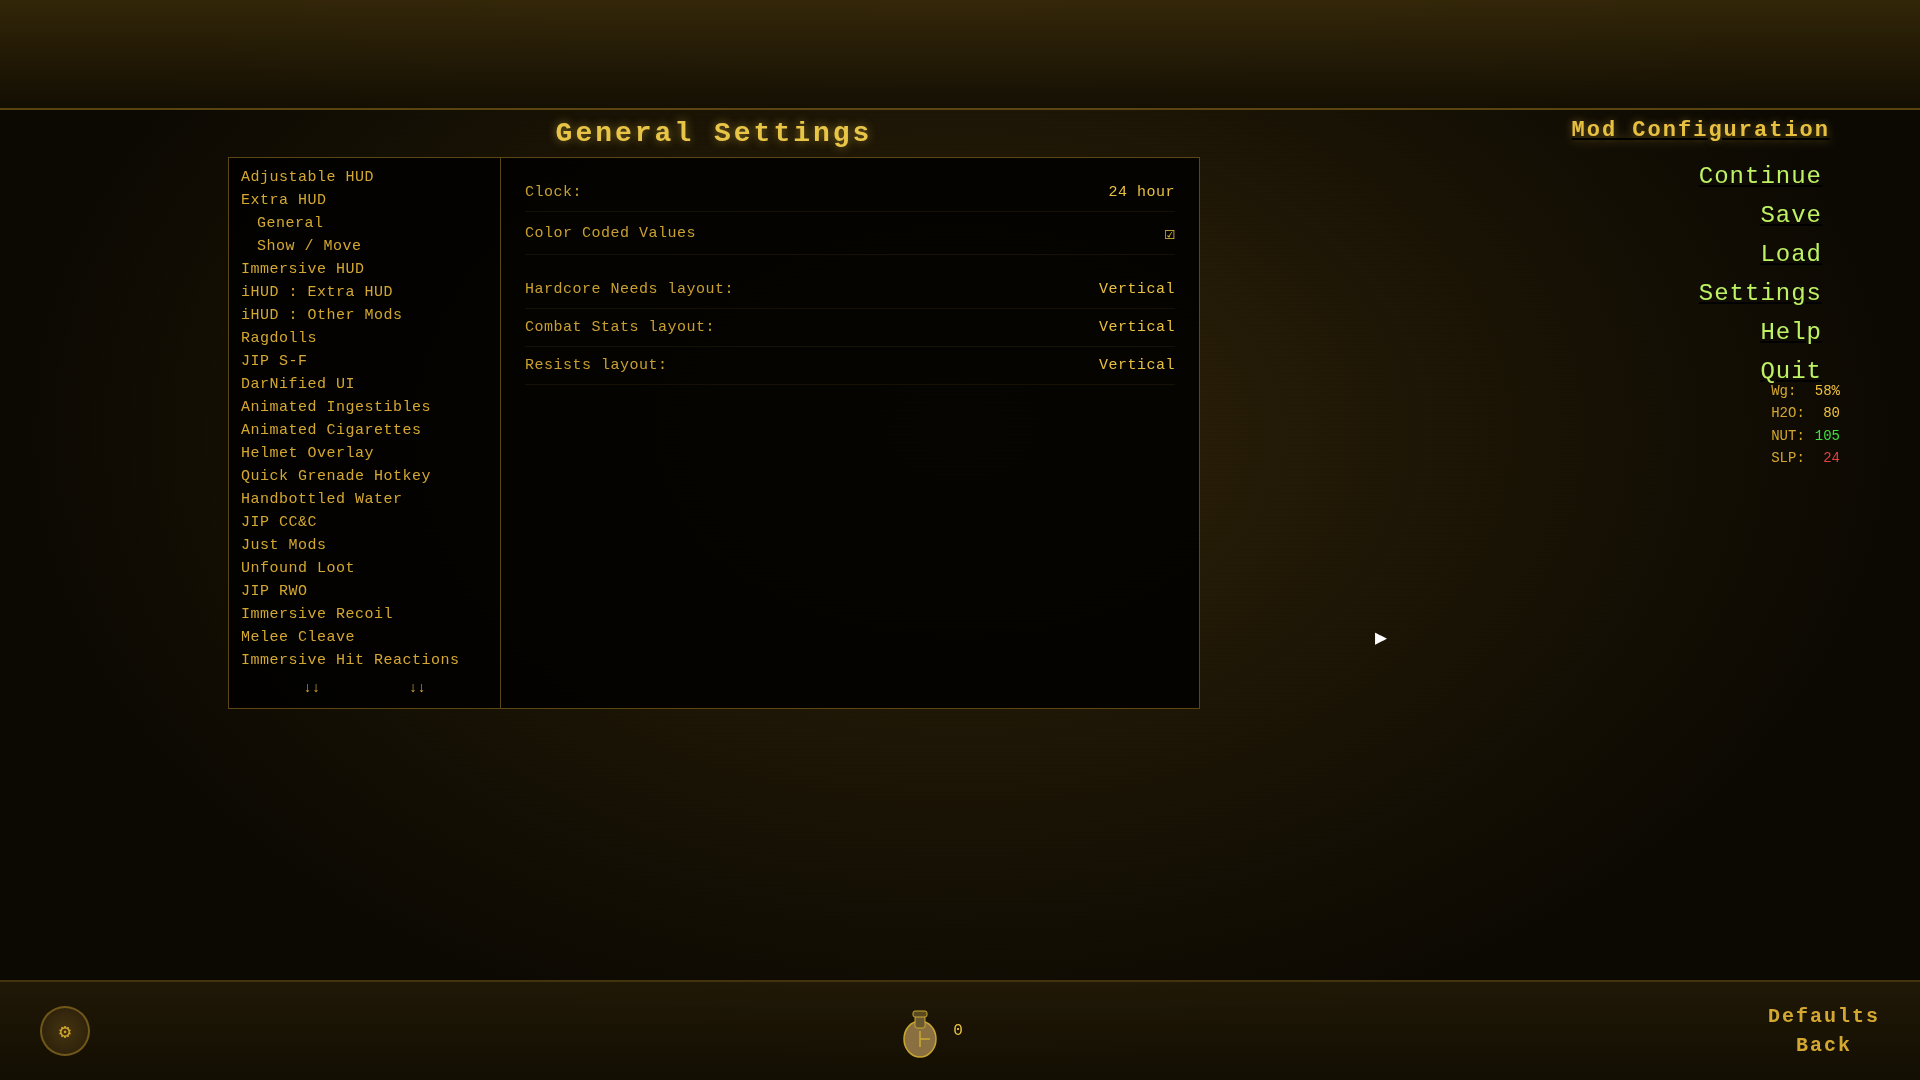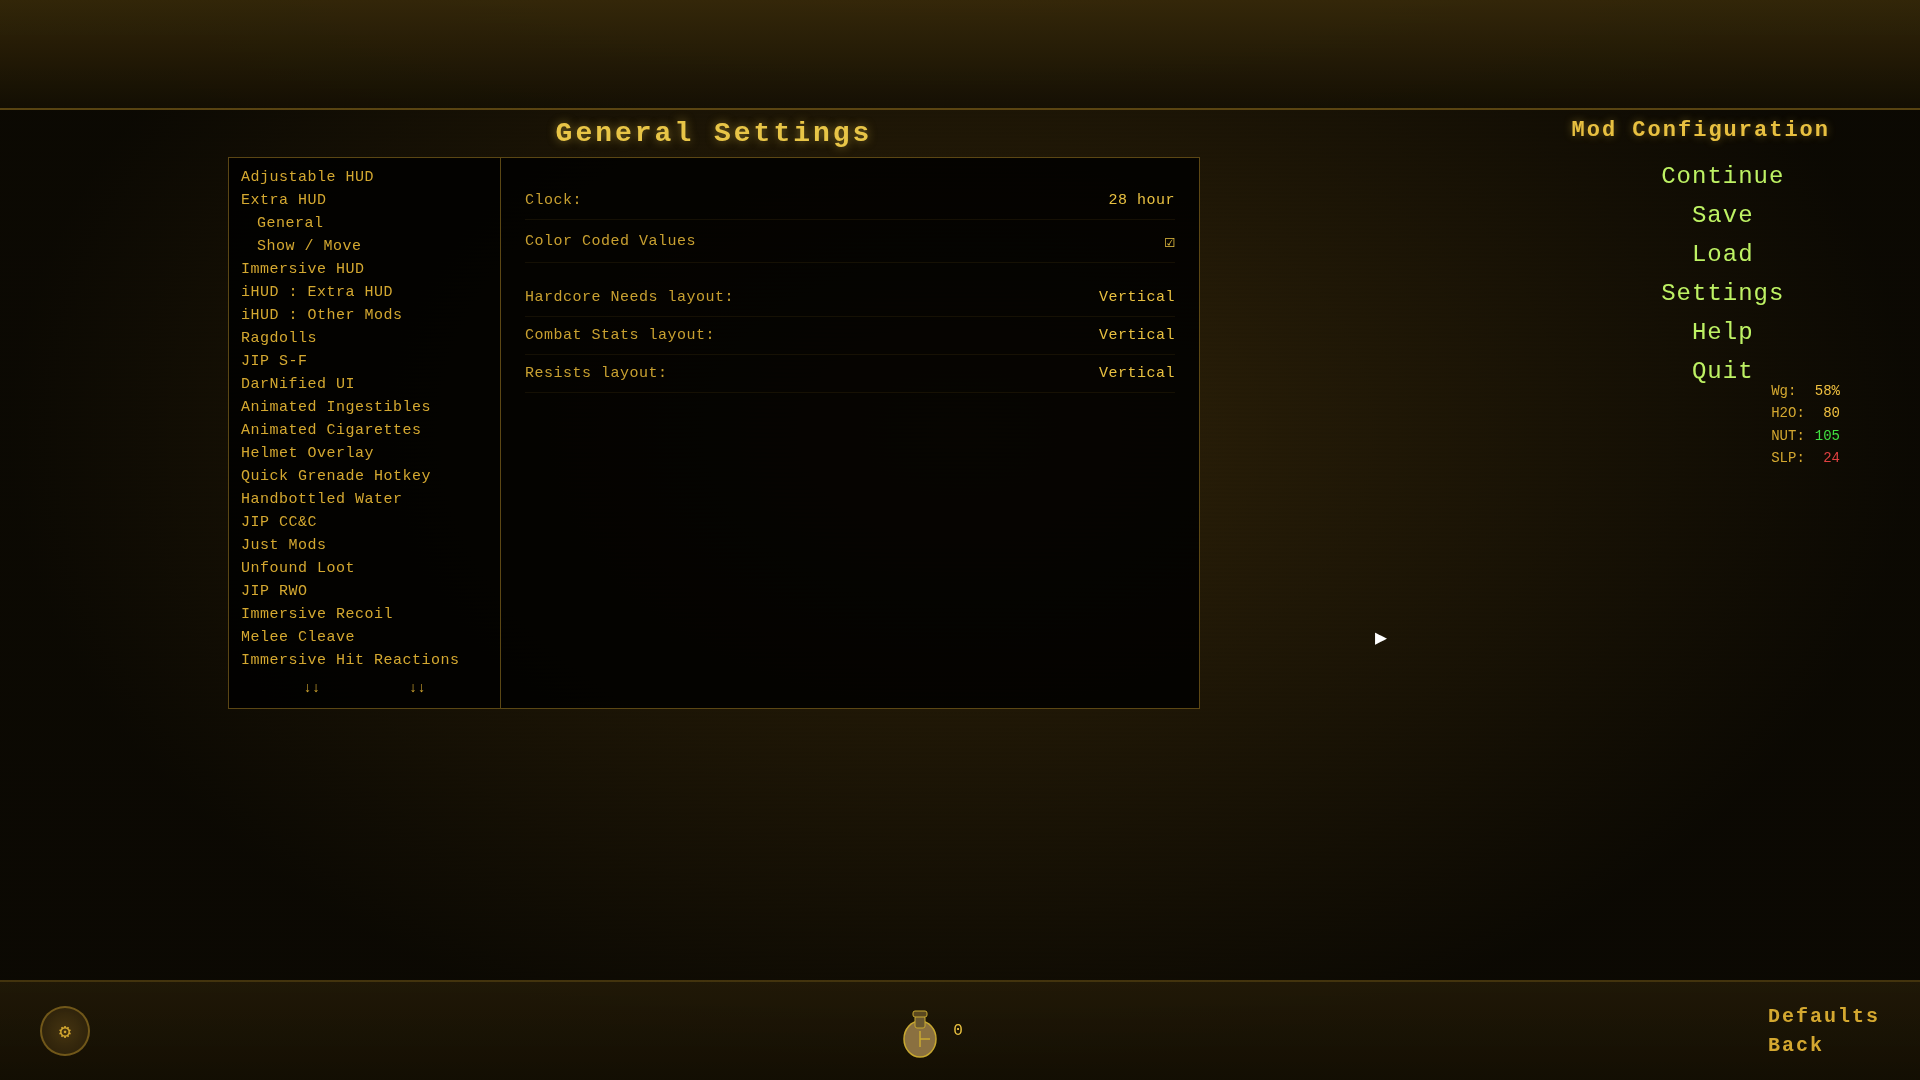--- a/index.html
+++ b/index.html
@@ -97,21 +97,21 @@
       justify-content: space-around;
       padding: 4px 30px;
       color: #d4a830;
       font-size: 14px;
       margin-top: 4px;
     }
 
     
     .settings-panel {
       flex: 1;
-      padding: 24px 24px;
+      padding: 16px 24px;
     }
 
     .setting-row {
       display: flex;
       justify-content: space-between;
       align-items: center;
       padding: 10px 0;
       border-bottom: 1px solid rgba(180,140,40,0.1);
     }
 
@@ -137,22 +137,23 @@
     }
 
     
     .mod-config {
       position: absolute;
       top: 118px;
       right: 90px;
       z-index: 2;
       display: flex;
       flex-direction: column;
-      align-items: center;
+      align-items: flex-end;
       gap: 4px;
+      text-decoration: underline;
     }
 
     .mod-config-title {
       color: #e8c040;
       font-size: 22px;
       font-weight: bold;
       letter-spacing: 2px;
       margin-bottom: 12px;
       text-shadow: 0 0 8px rgba(232,192,64,0.4);
     }
@@ -223,21 +224,21 @@
       display: flex;
       align-items: center;
       justify-content: center;
       color: #d4a830;
       font-size: 20px;
     }
 
     .bottom-right {
       display: flex;
       flex-direction: column;
-      align-items: flex-start;
+      align-items: center;
       gap: 6px;
     }
 
     .bottom-btn {
       color: #d4a830;
       font-size: 20px;
       font-weight: bold;
       letter-spacing: 2px;
       cursor: pointer;
     }
@@ -308,21 +309,21 @@
         <div class="sidebar-arrows">
           <span>↓↓</span>
           <span>↓↓</span>
         </div>
       </div>
 
     <div class="settings-panel">
 
     <div class="setting-row">
           <span class="setting-label">Clock:</span>
-          <span class="setting-value">28 hour</span>
+          <span class="setting-value">24 hour</span>
         </div>
         <div class="setting-row">
           <span class="setting-label">Color Coded Values</span>
           <span class="setting-checkbox">☑</span>
         </div>
         <div class="setting-spacer"></div>
         <div class="setting-row">
           <span class="setting-label">Hardcore Needs layout:</span>
           <span class="setting-value">Vertical</span>
         </div>

